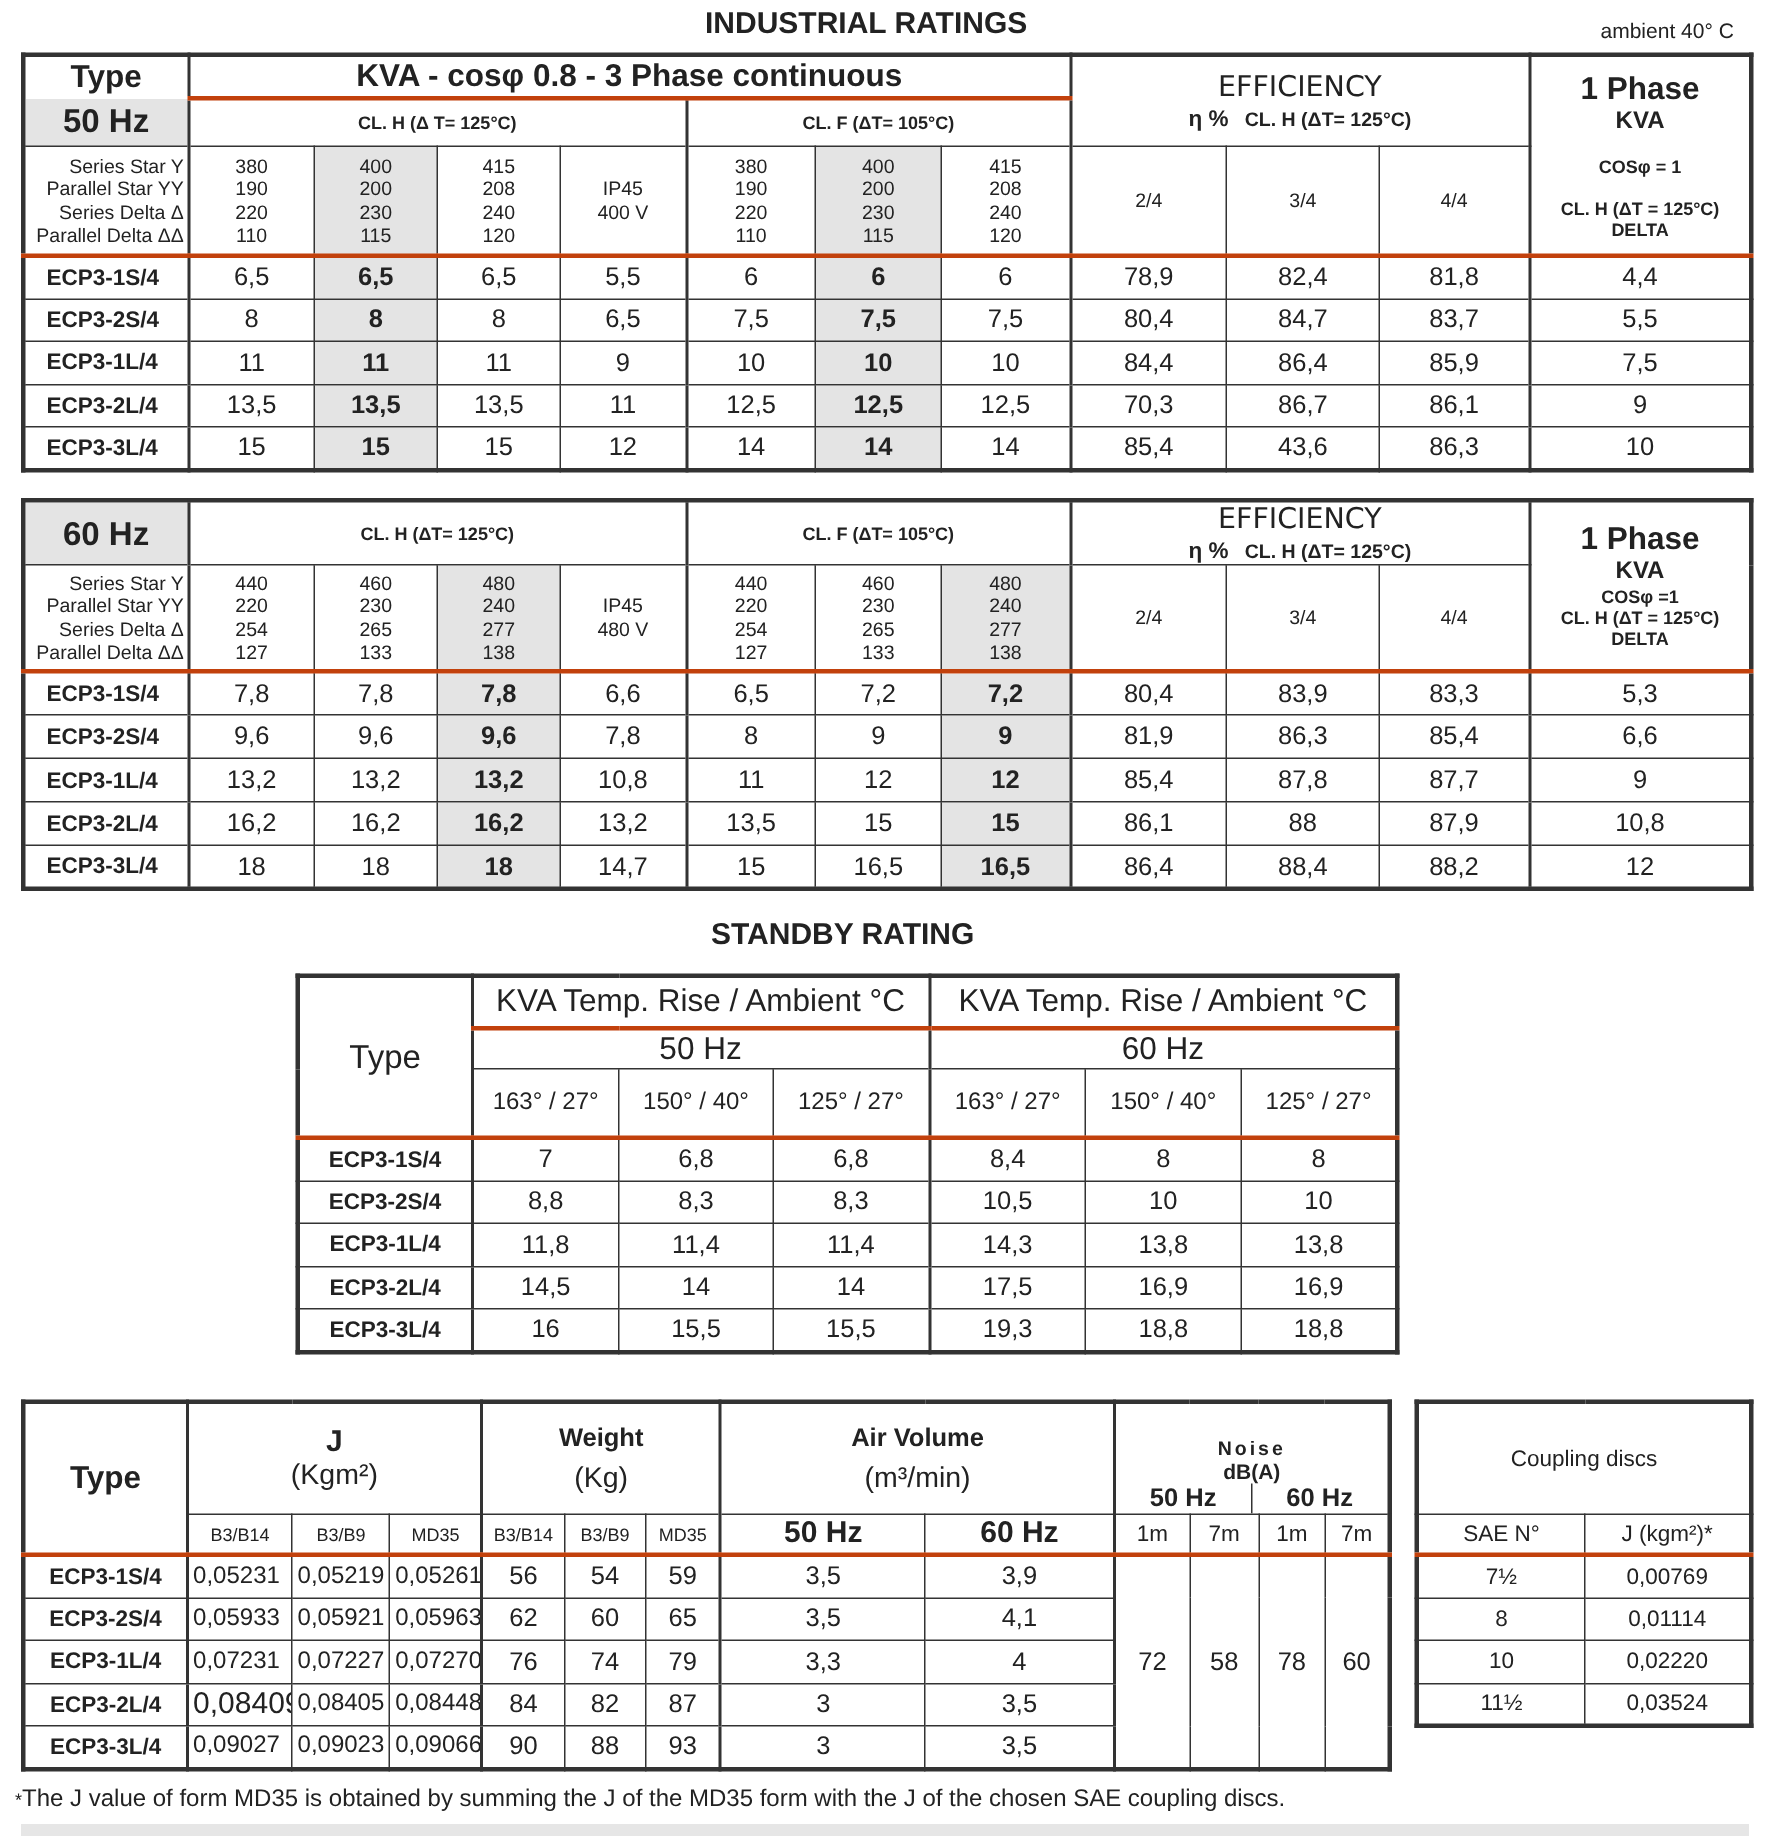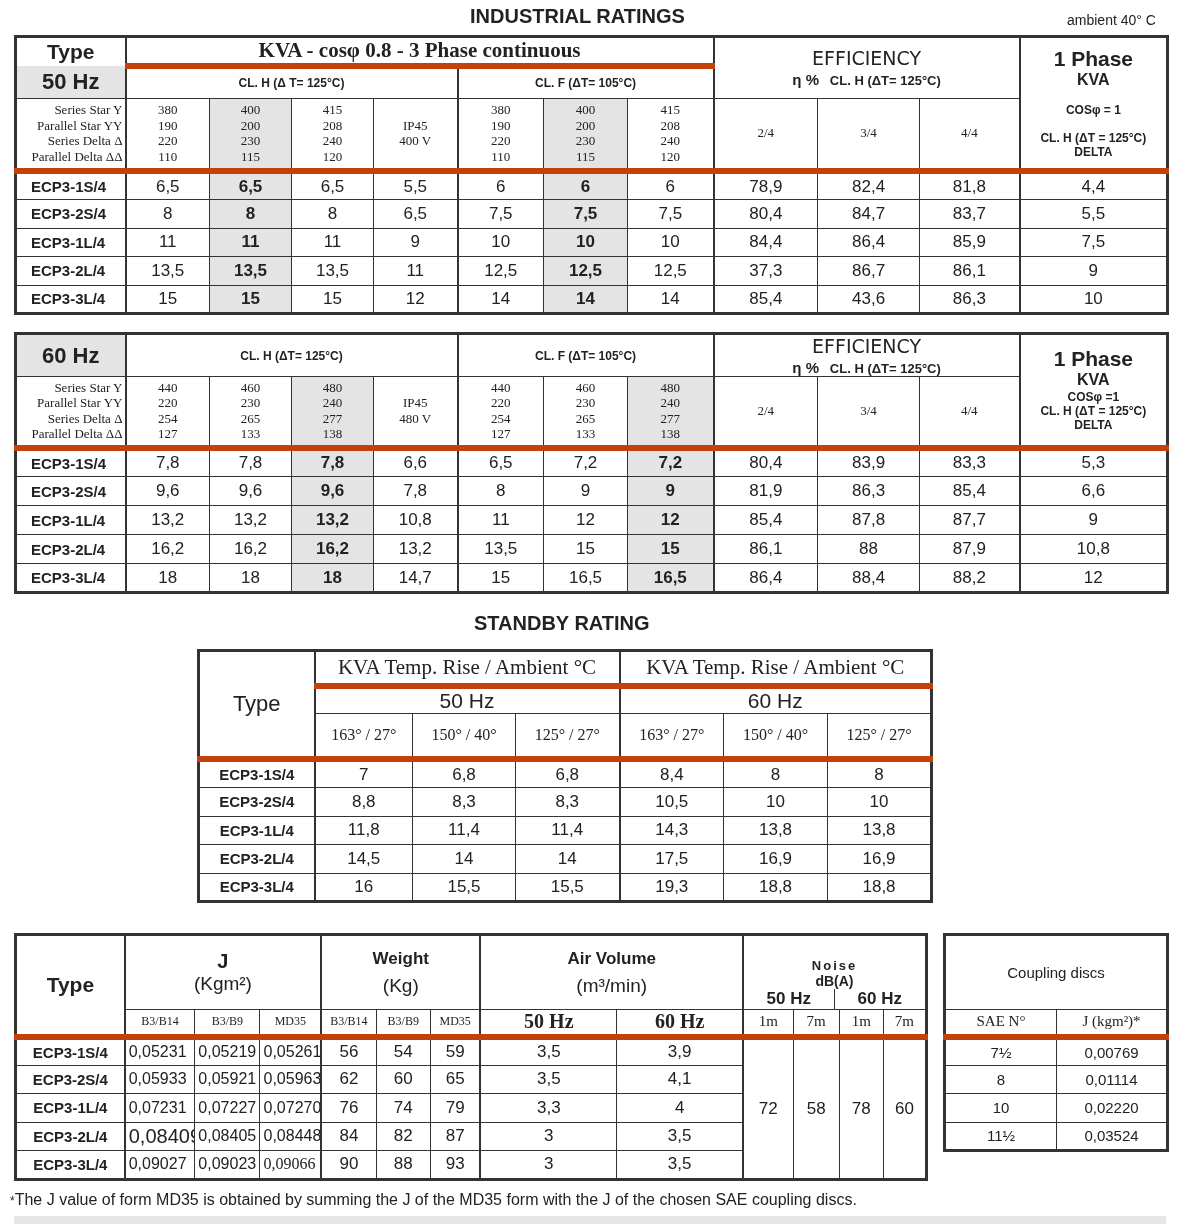--- a/index.html
+++ b/index.html
@@ -3,21 +3,21 @@
 <meta charset="utf-8">
 <style>
   * { box-sizing: border-box; margin: 0; padding: 0; }
   html, body { width: 1180px; height: 1224px; background: #ffffff; overflow: hidden; }
   body { position: relative; font-family: "Liberation Sans", "DejaVu Sans", sans-serif; color: #222; }
   .abs { position: absolute; }
   table { border-collapse: collapse; table-layout: fixed; position: absolute; }
   td, th { border: 1px solid #333; text-align: center; vertical-align: middle; font-weight: normal; color: #222; padding: 0; overflow: hidden; }
   .bold { font-weight: bold; }
   .shade { background: #e4e4e4; }
-  .thick-b { border-bottom: 6px solid #c2410c; font-family: Liberation Serif, serif; }
+  .thick-b { border-bottom: 3px solid #c2410c; }
   .thick-l { border-left: 2px solid #333; }
   .thick-r { border-right: 2px solid #333; }
   .outer { border: 3px solid #333; }
   .title { font-weight: bold; font-size: 20px; letter-spacing: 0; }
   .stack div { line-height: 15.5px; font-size: 13px; }
   .lbl div { line-height: 15.5px; font-size: 13px; text-align: right; padding-right: 2px; }
   .val { font-size: 17px; }
   .vtype { font-size: 15px; font-weight: bold; text-align: left; padding-left: 14px; }
   .eff-big { font-family: "DejaVu Sans", sans-serif; font-size: 19px; }
 </style>
@@ -160,21 +160,21 @@
       </tr>
       <tr style="height: 28.5px;">
         <td class="vtype">ECP3-2L/4</td>
         <td class="val thick-l">13,5</td>
         <td class="val shade bold">13,5</td>
         <td class="val">13,5</td>
         <td class="val">11</td>
         <td class="val thick-l">12,5</td>
         <td class="val shade bold">12,5</td>
         <td class="val">12,5</td>
-        <td class="val thick-l">37,3</td>
+        <td class="val thick-l">70,3</td>
         <td class="val">86,7</td>
         <td class="val">86,1</td>
         <td class="val thick-l">9</td>
       </tr>
       <tr style="height: 28.5px;">
         <td class="vtype">ECP3-3L/4</td>
         <td class="val thick-l">15</td>
         <td class="val shade bold">15</td>
         <td class="val">15</td>
         <td class="val">12</td>
@@ -527,21 +527,21 @@
         <td class="val">84</td>
         <td class="val">82</td>
         <td class="val thick-r">87</td>
         <td class="val">3</td>
         <td class="val thick-r">3,5</td>
       </tr>
       <tr style="height: 28.5px;">
         <td class="bold thick-r" style="font-size:15px;">ECP3-3L/4</td>
         <td style="font-size:16px;text-align:left;padding-left:3px;">0,09027</td>
         <td style="font-size:16px;text-align:left;padding-left:3px;">0,09023</td>
-        <td class="thick-r" style="font-size:16px;text-align:left;padding-left:3px;font-family:Liberation Serif, serif;">0,09066</td>
+        <td class="thick-r" style="font-size:16px;text-align:left;padding-left:3px;">0,09066</td>
         <td class="val">90</td>
         <td class="val">88</td>
         <td class="val thick-r">93</td>
         <td class="val">3</td>
         <td class="val thick-r">3,5</td>
       </tr>
     </tbody>
 </table>
 
 <table class="outer" style="left:943px;top:933px;width:223px;">

